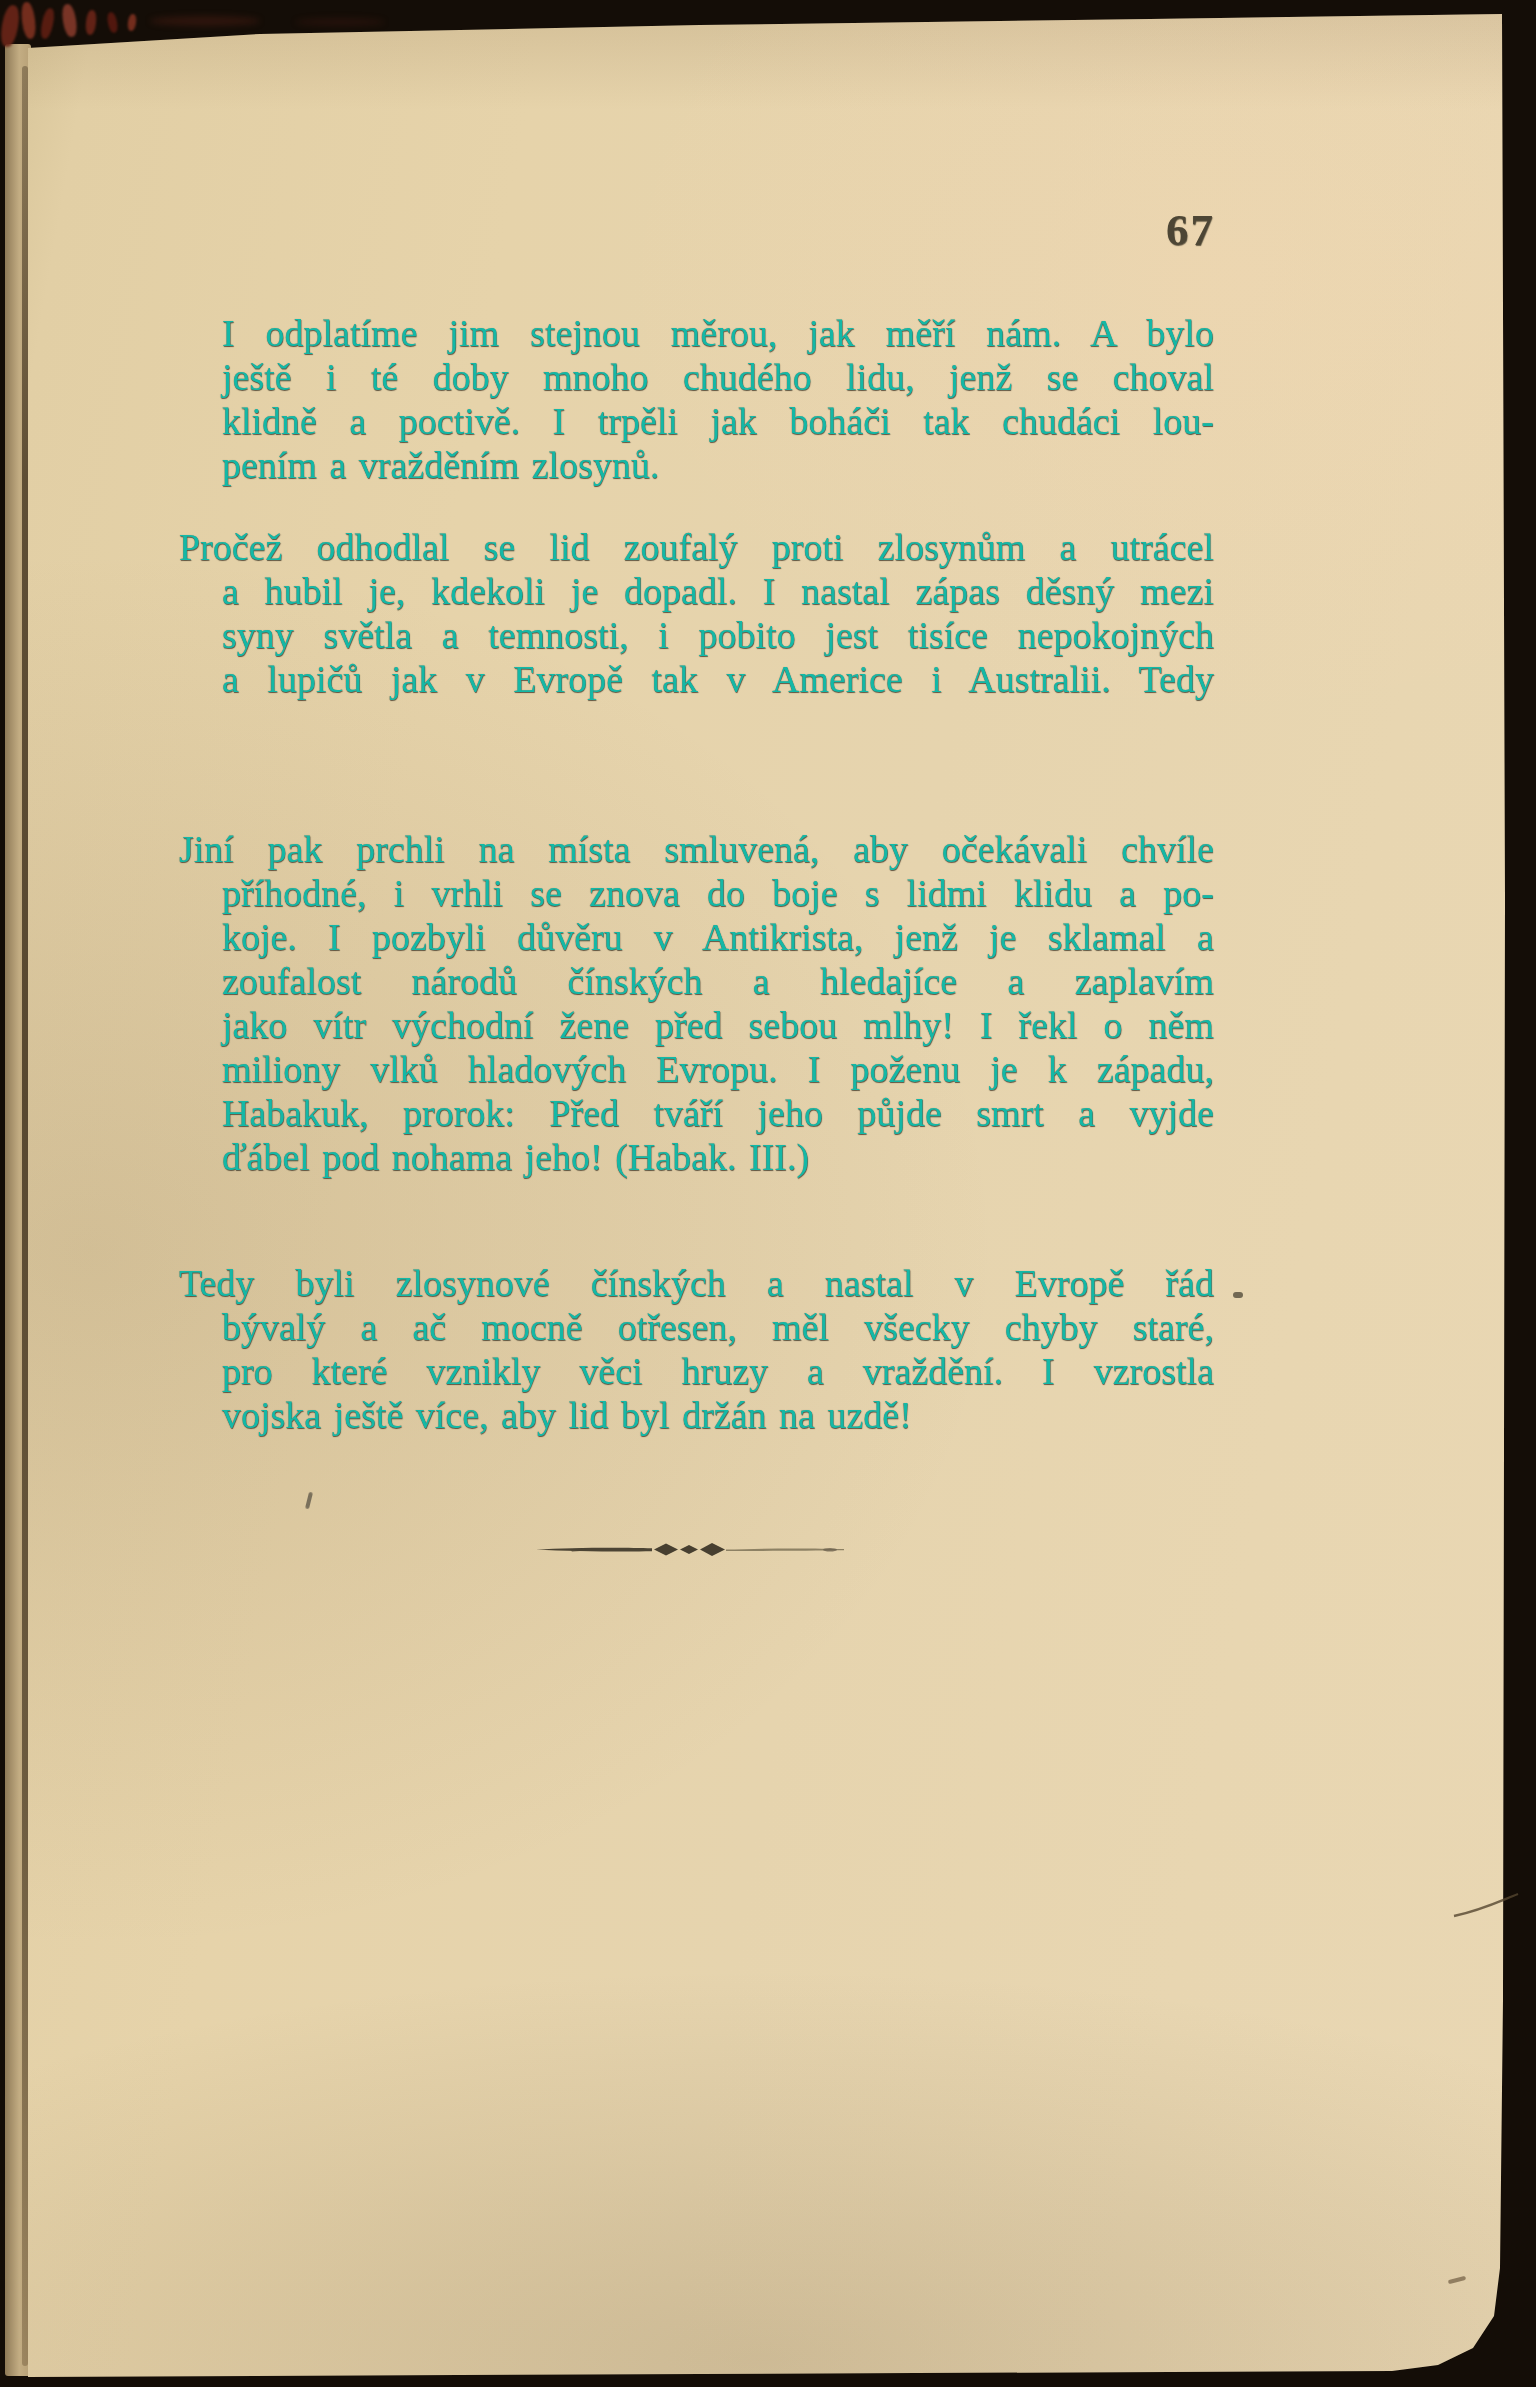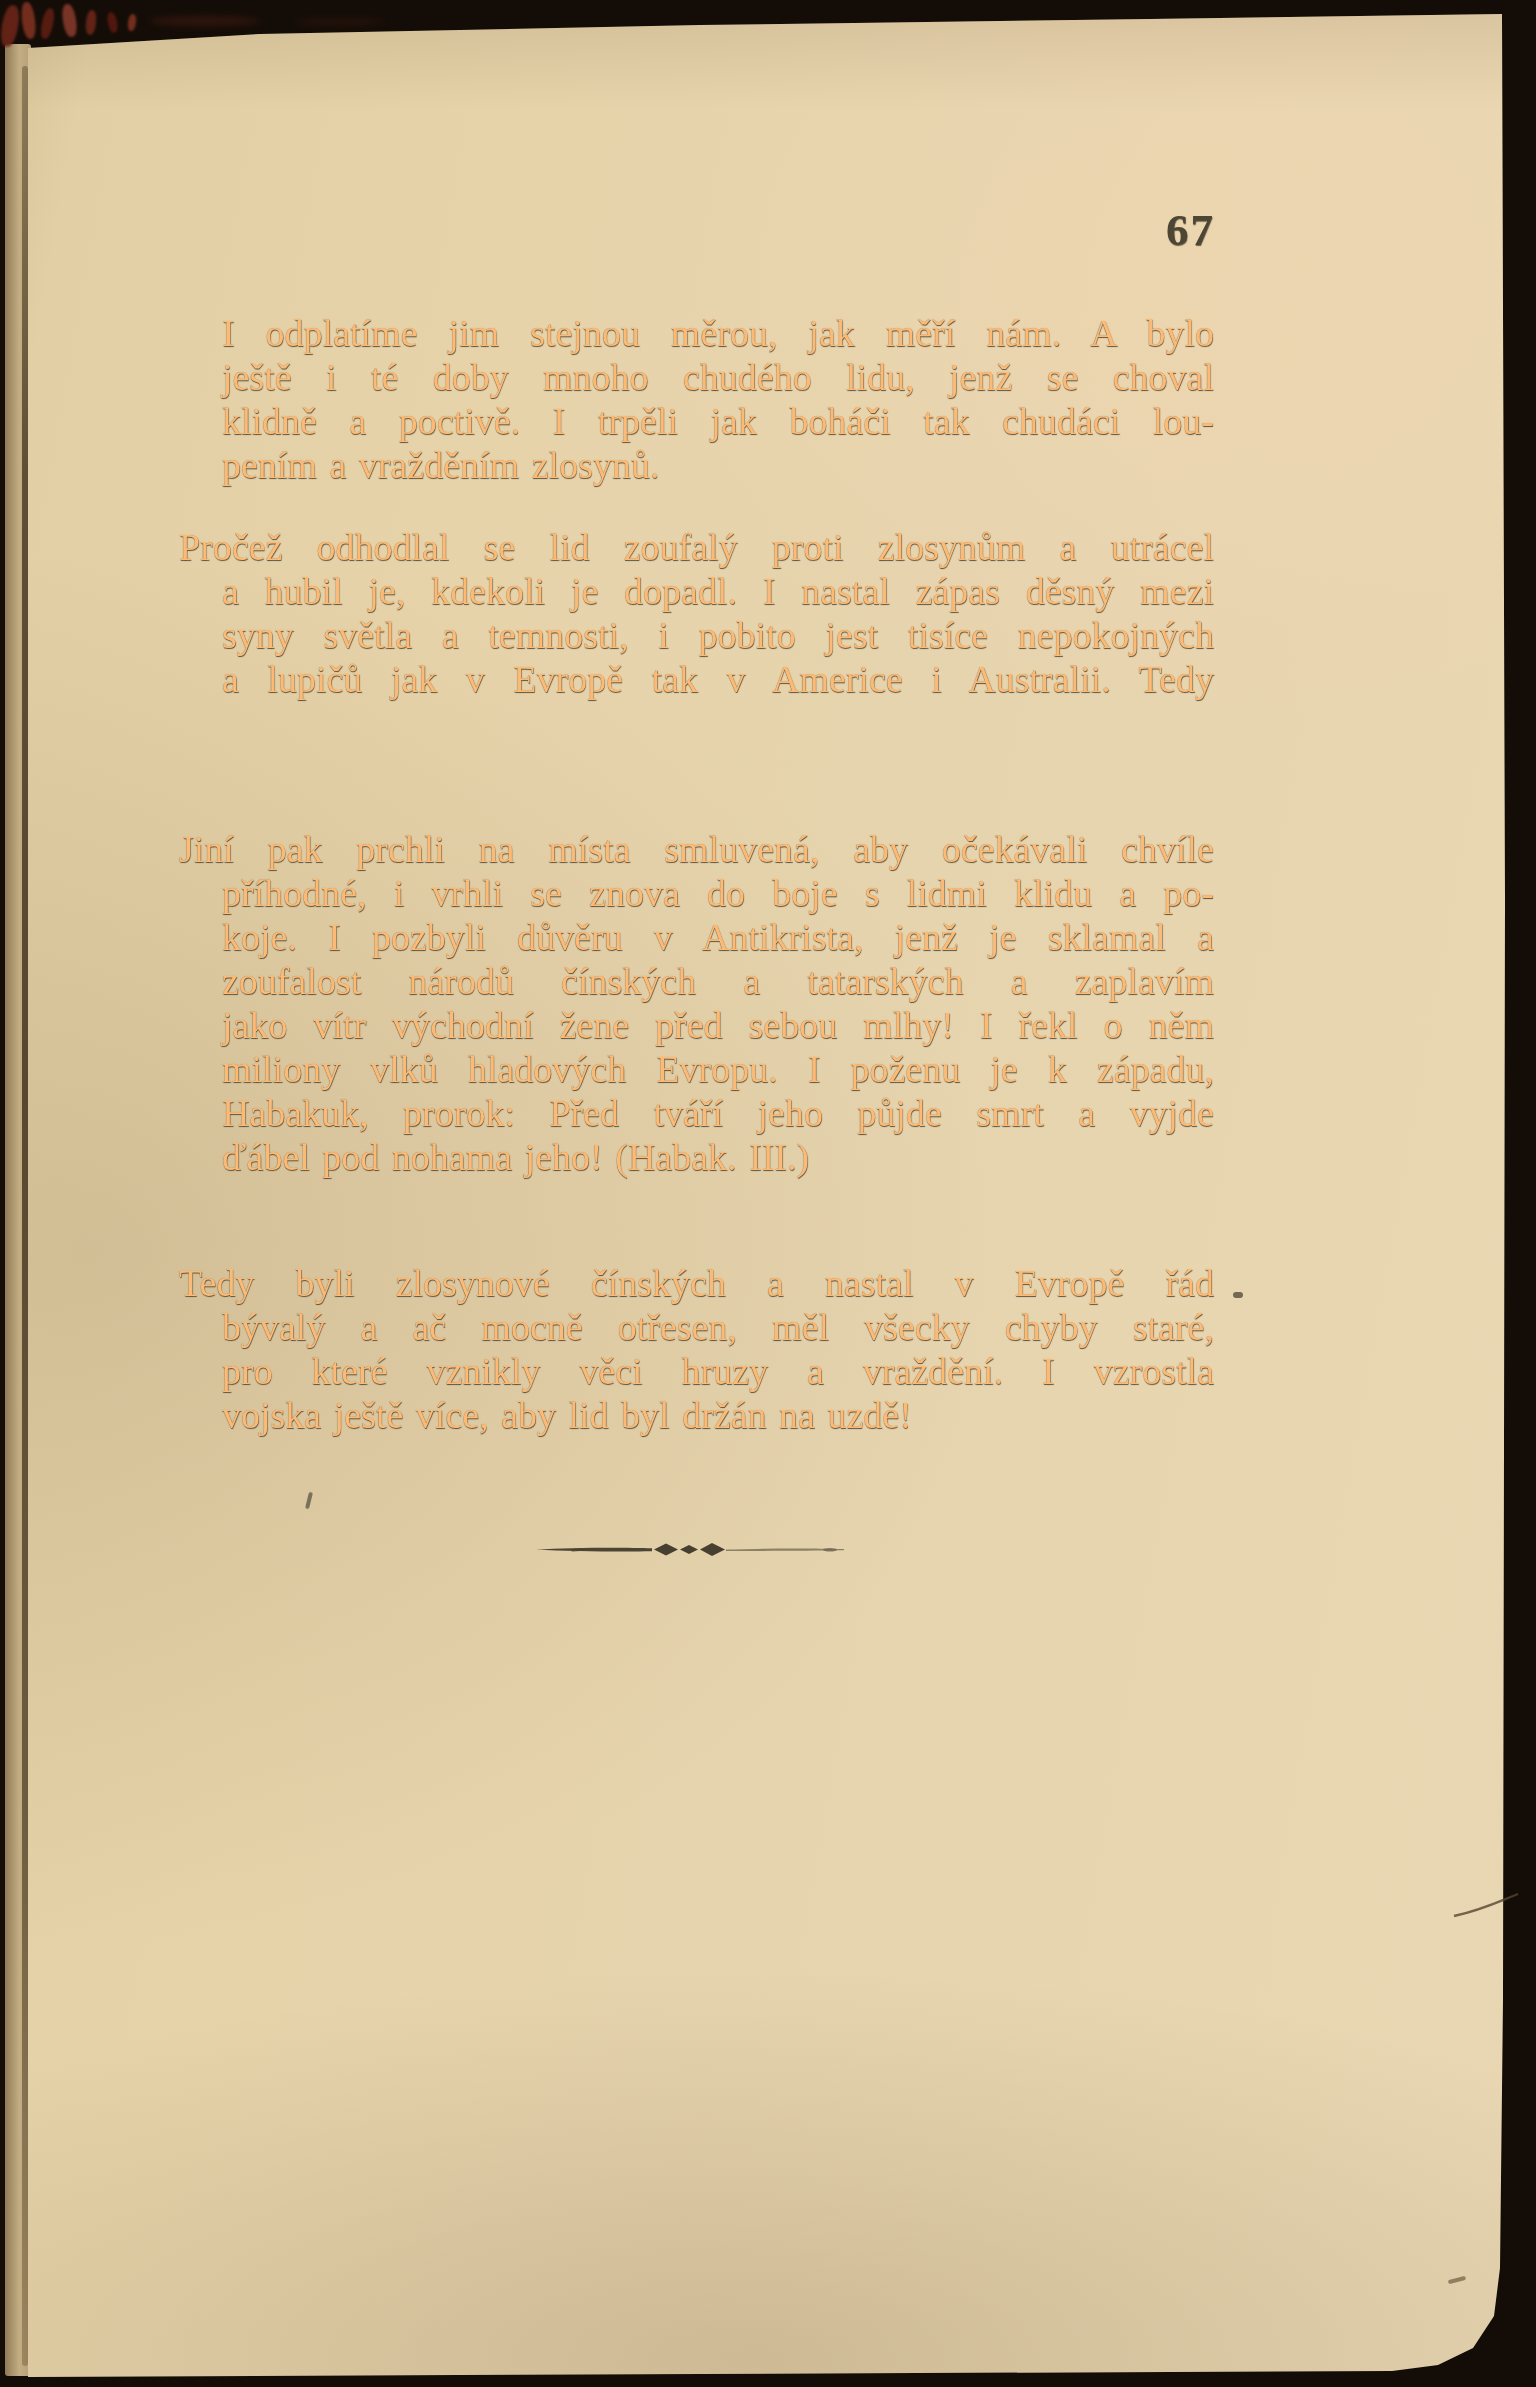--- a/index.html
+++ b/index.html
@@ -55,21 +55,21 @@
     position:absolute;left:1166px;top:204px;width:70px;
     font-size:45px;font-weight:bold;letter-spacing:2px;
     color:#4d4635;
     text-shadow:0.5px 0.8px 1px rgba(70,62,45,0.8);
   }
 
   
   .para{
     position:absolute;left:179px;width:1035px;
     font-size:38px;line-height:44px;
-    color:#fdba74;
+    color:#14b8a6;
     text-shadow:0.4px 0.6px 0.9px rgba(72,64,47,0.85), -0.3px -0.2px 0.8px rgba(72,64,47,0.45);
     word-spacing:3px;
   }
   .ln{height:44px;text-align:justify;text-align-last:justify;white-space:nowrap;}
   .ln{white-space:normal;}
   .ln.cont{margin-left:43px;}
   .ln.end{text-align-last:left;}
 
   .p1{top:311px;}
   .p2{top:525px;}
@@ -131,21 +131,21 @@
     <div class="ln">Pročež odhodlal se lid zoufalý proti zlosynům a utrácel</div>
     <div class="ln cont">a hubil je, kdekoli je dopadl. I nastal zápas děsný mezi</div>
     <div class="ln cont">syny světla a temnosti, i pobito jest tisíce nepokojných</div>
     <div class="ln cont">a lupičů jak v Evropě tak v Americe i Australii. Tedy</div>
   </section>
 
   <section class="para p3">
     <div class="ln">Jiní pak prchli na místa smluvená, aby očekávali chvíle</div>
     <div class="ln cont">příhodné, i vrhli se znova do boje s lidmi klidu a po-</div>
     <div class="ln cont">koje. I pozbyli důvěru v Antikrista, jenž je sklamal a</div>
-    <div class="ln cont">zoufalost národů čínských a tatarských a zaplavím</div>
+    <div class="ln cont">zoufalost národů čínských a hledajíce a zaplavím</div>
     <div class="ln cont">jako vítr východní žene před sebou mlhy! I řekl o něm</div>
     <div class="ln cont">miliony vlků hladových Evropu. I poženu je k západu,</div>
     <div class="ln cont">Habakuk, prorok: Před tváří jeho půjde smrt a vyjde</div>
     <div class="ln cont end">ďábel pod nohama jeho! (Habak. III.)</div>
   </section>
 
   <section class="para p4">
     <div class="ln">Tedy byli zlosynové čínských a nastal v Evropě řád</div>
     <div class="ln cont">bývalý a ač mocně otřesen, měl všecky chyby staré,</div>
     <div class="ln cont">pro které vznikly věci hruzy a vraždění. I vzrostla</div>

